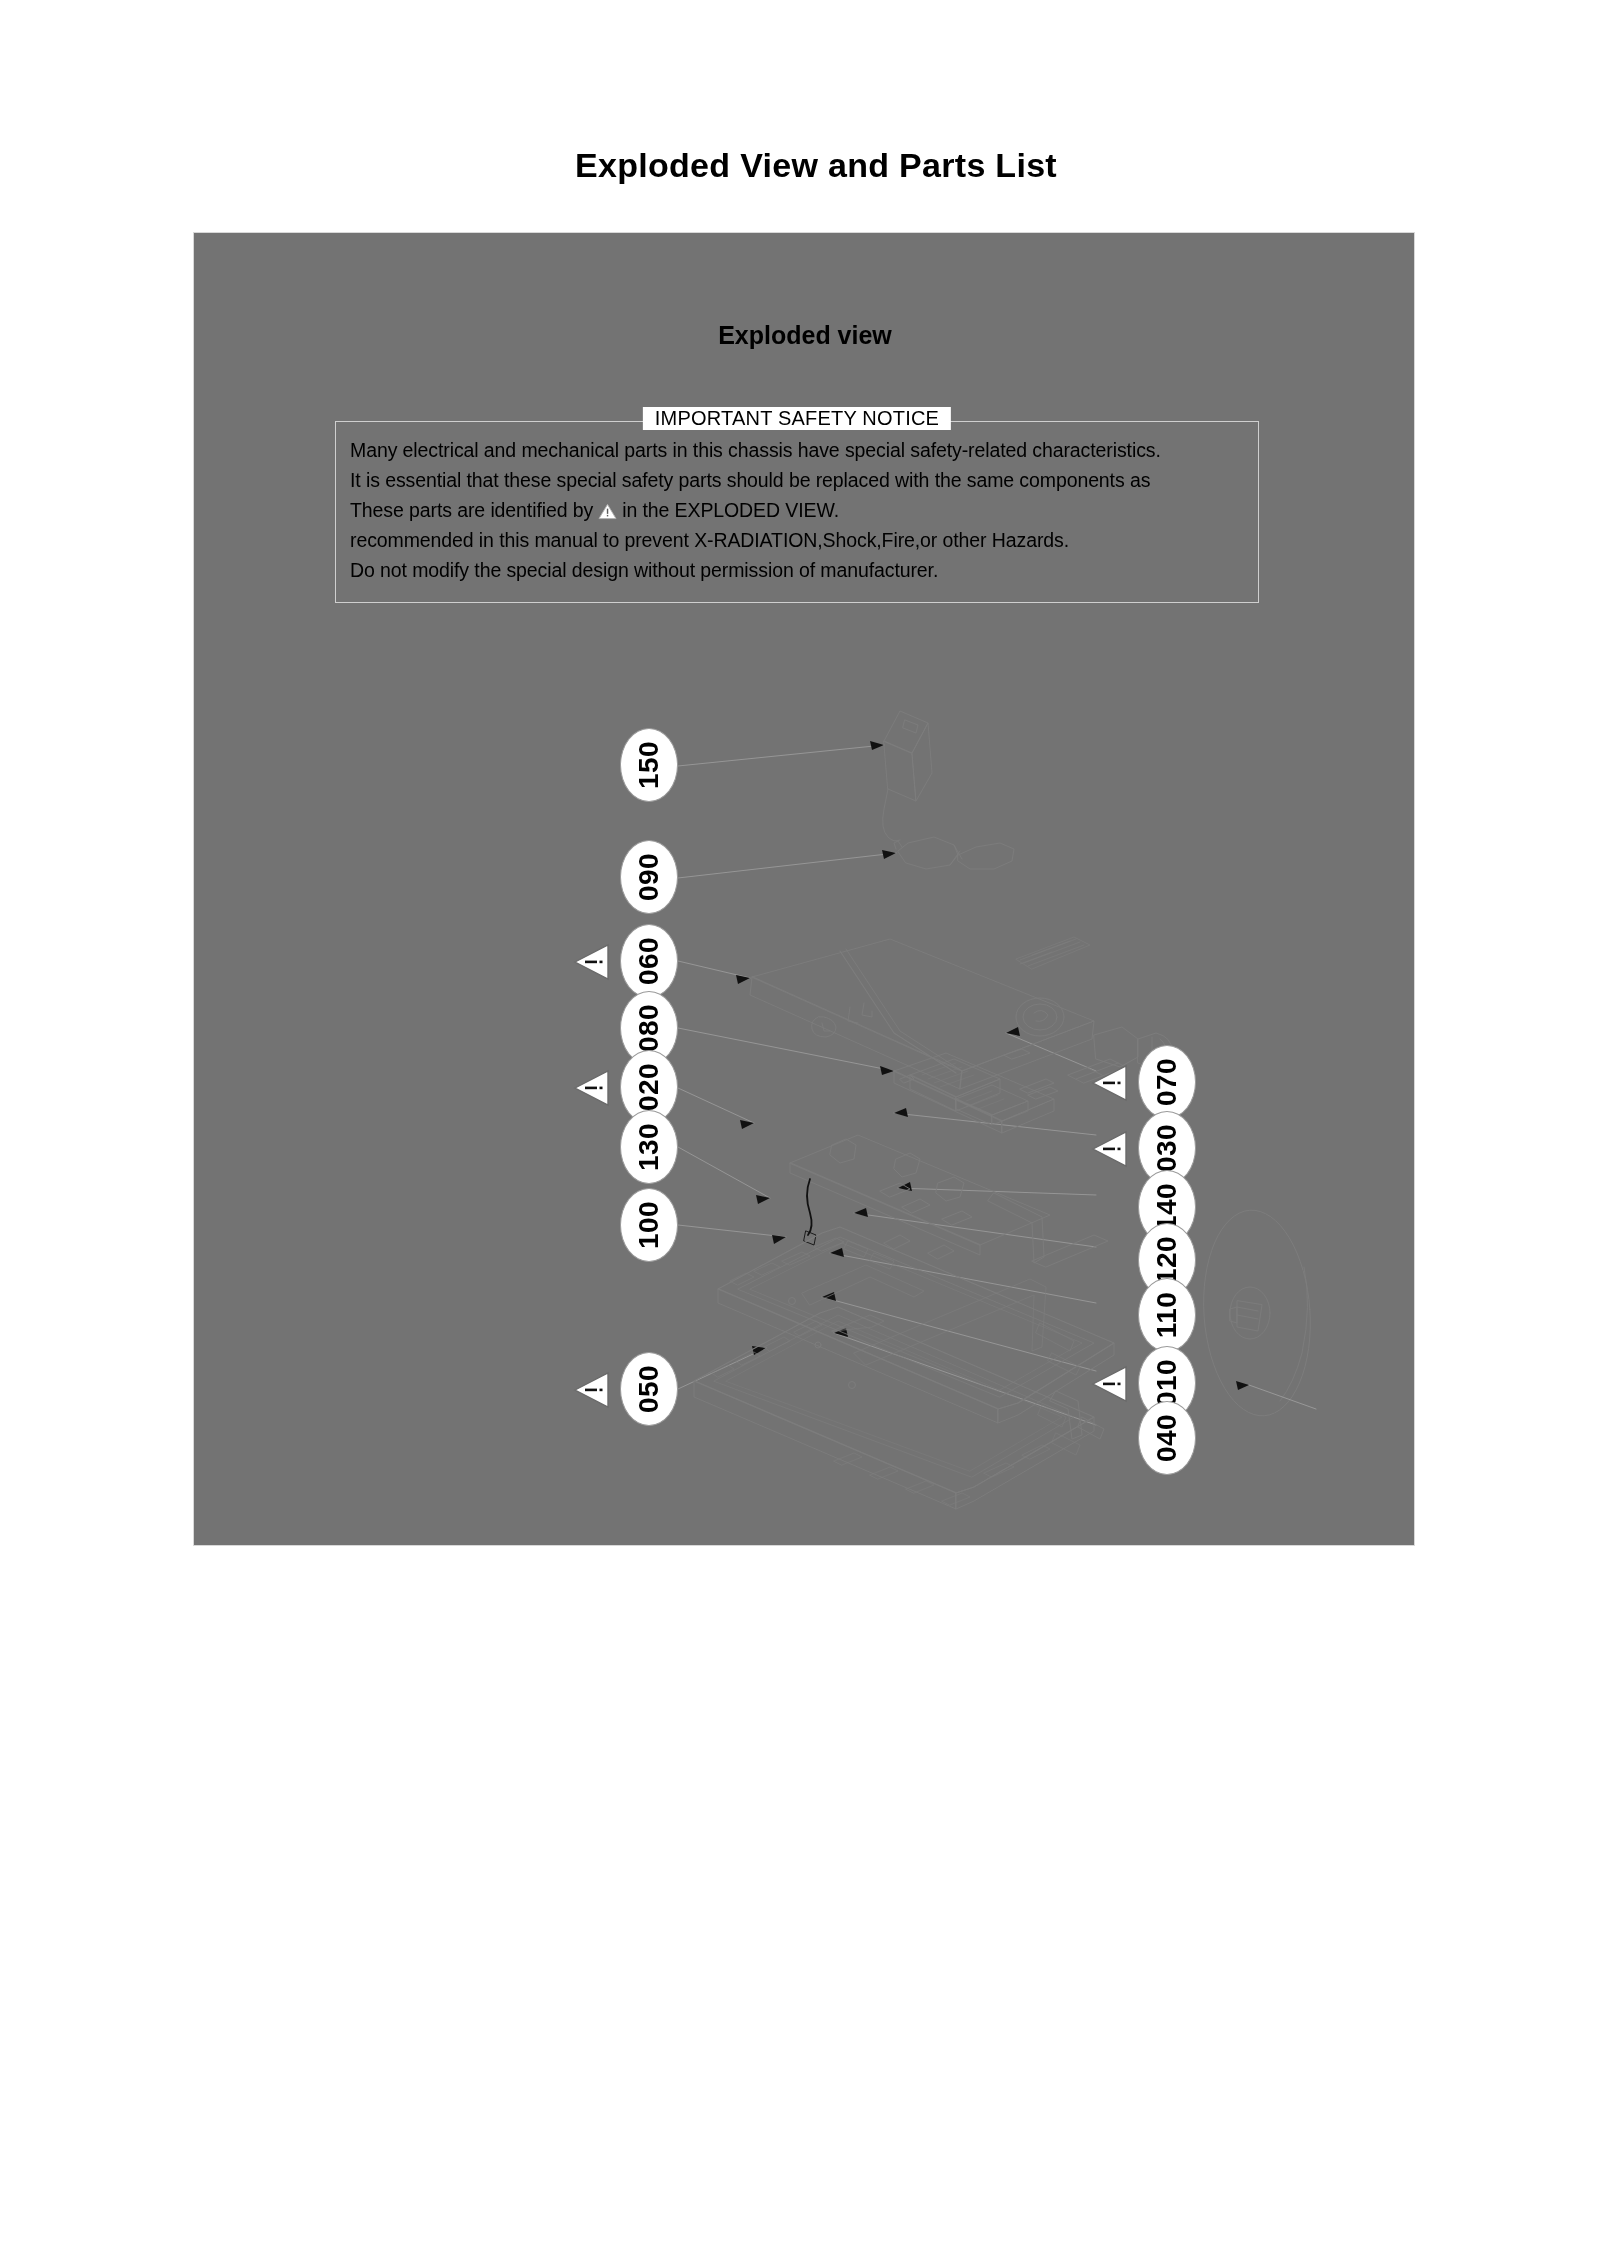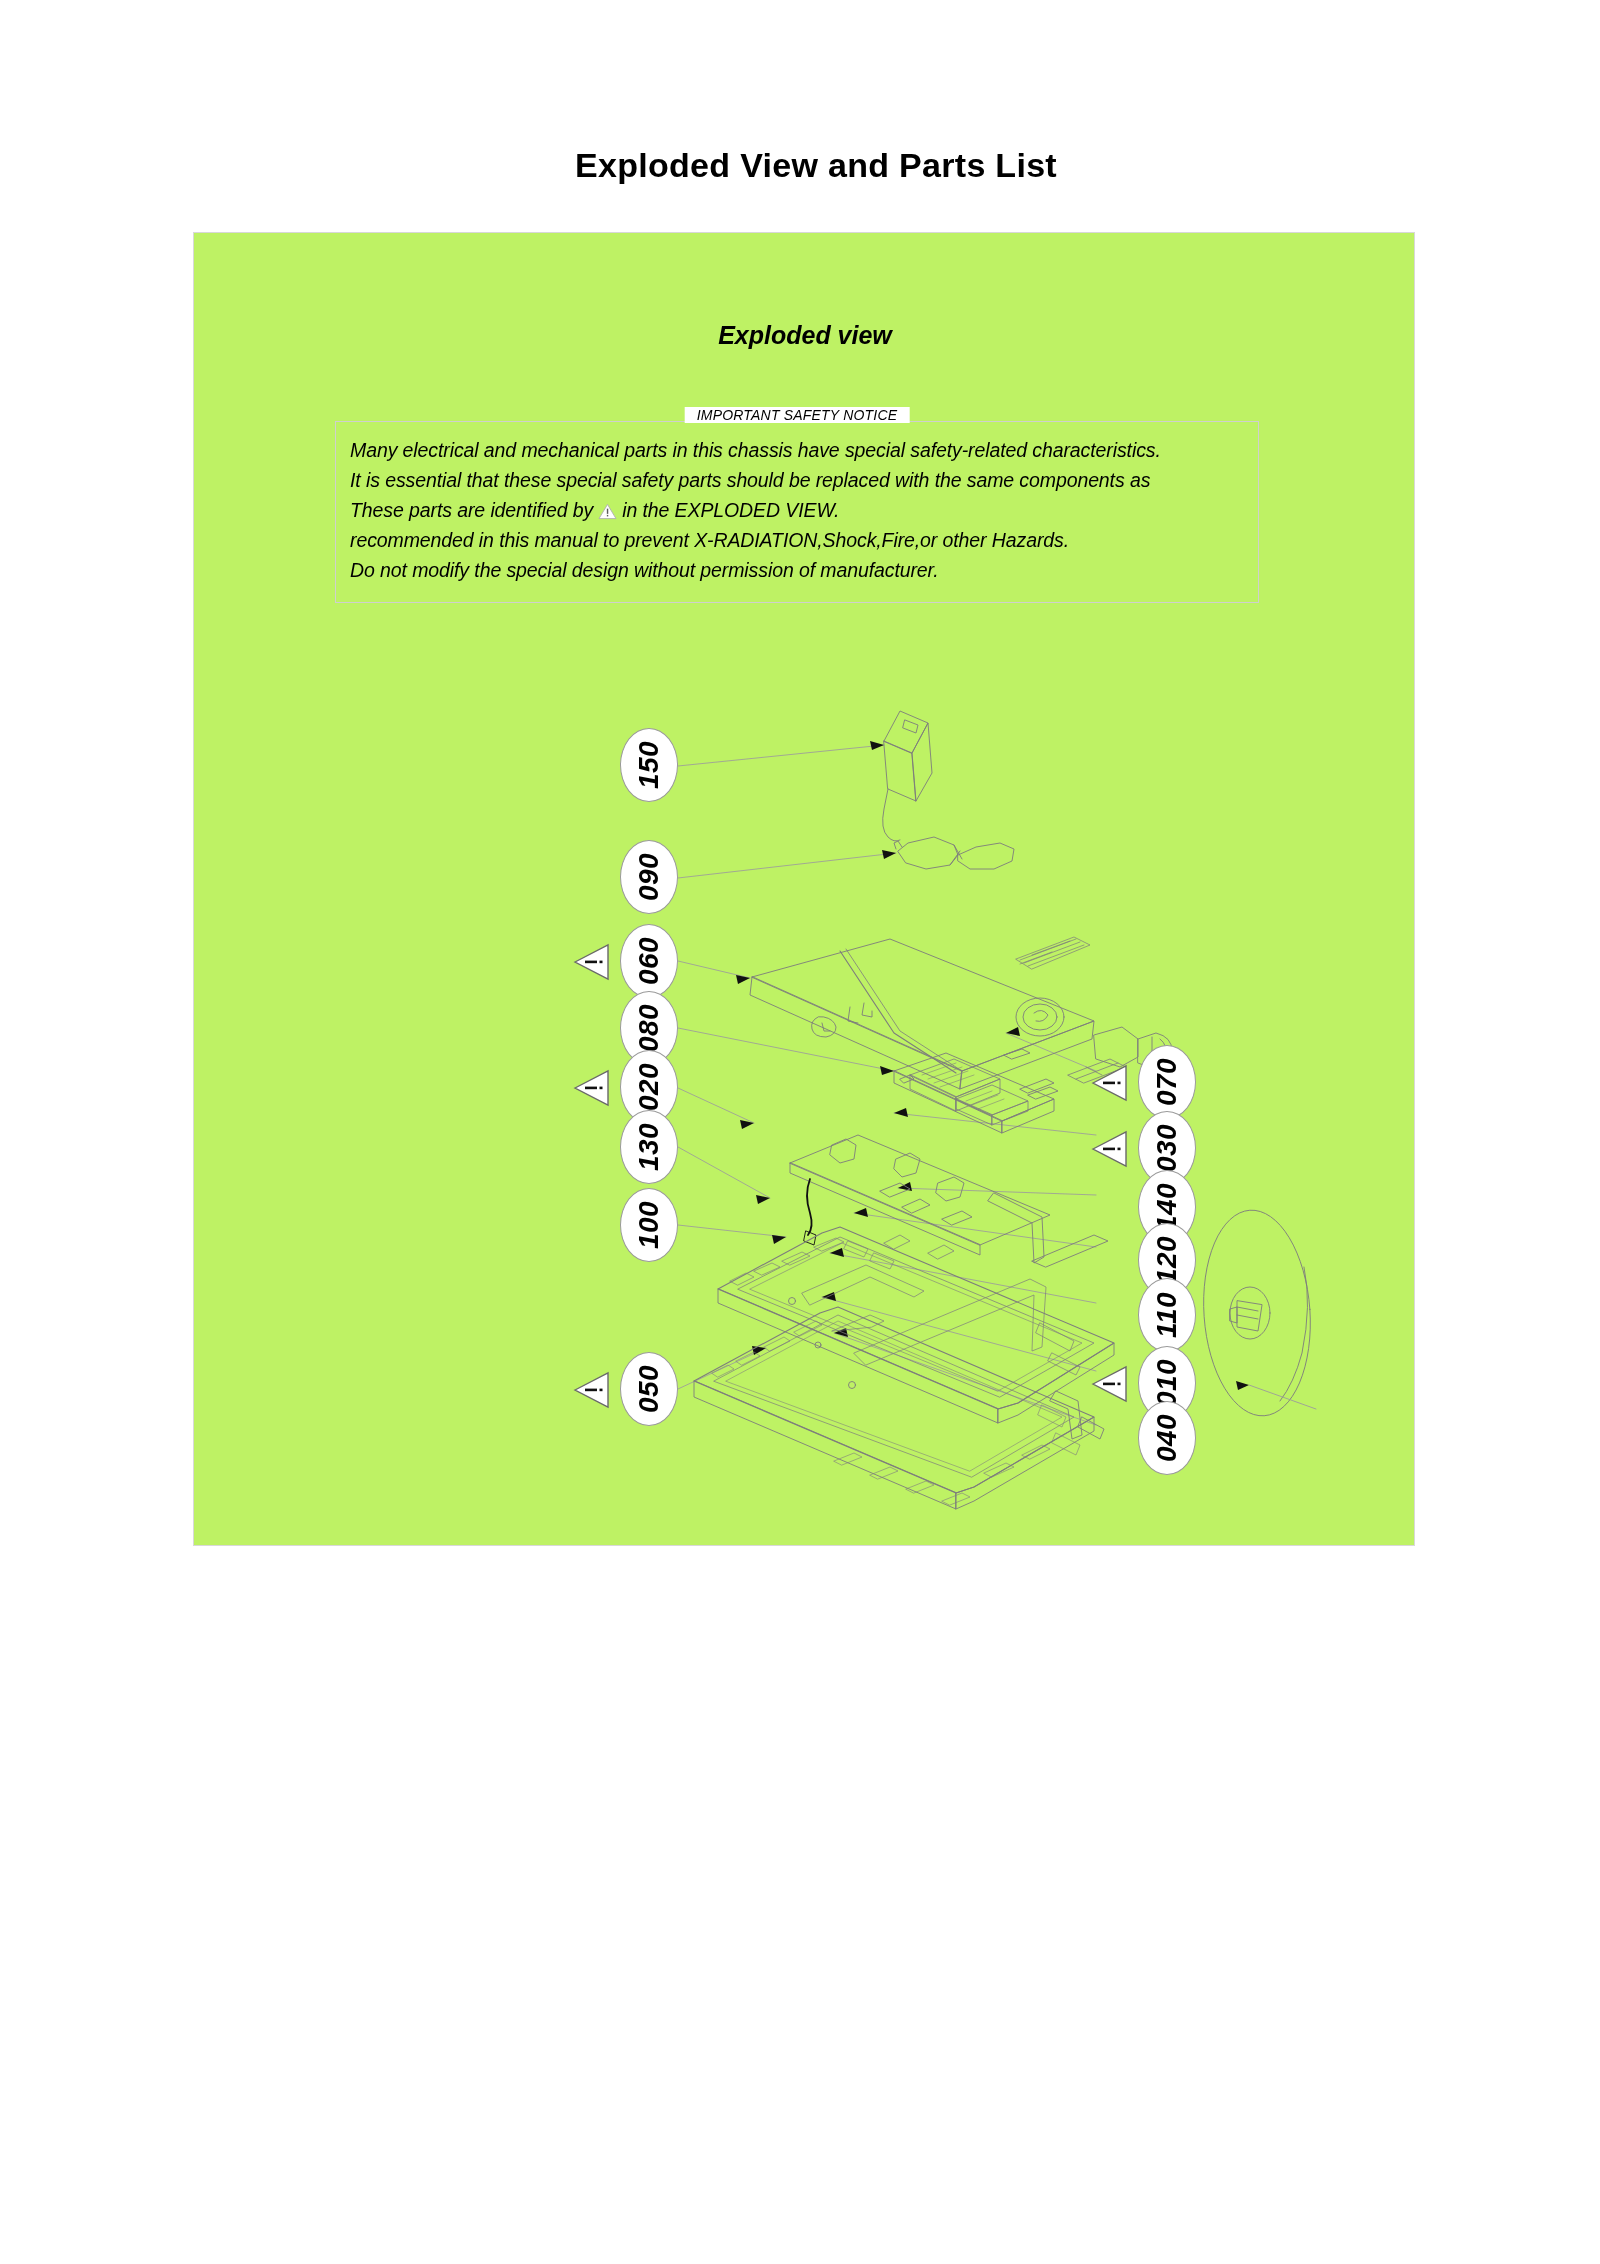--- a/index.html
+++ b/index.html
@@ -40,22 +40,21 @@
 
   
   #content-frame {
     position: absolute;
     left: 193px;
     top: 232px;
     width: 1222px;
     height: 1314px;
     border: 1.5px solid #d8d8d8;
     box-sizing: border-box;
-    background: #bef264;
-    font-style: italic;
+    background: #737373;
   }
 
   #section-title {
     position: absolute;
     left: 0;
     top: 88px;
     width: 1222px;
     text-align: center;
     font-size: 25px;
     font-weight: bold;
@@ -71,21 +70,21 @@
     border: 1.2px solid #cfcfcf;
     box-sizing: border-box;
   }
   #safety-legend {
     position: absolute;
     left: 50%;
     top: -15px;
     transform: translateX(-50%);
     background: #ffffff;
     padding: 0 12px;
-    font-size: 14px;
+    font-size: 20px;
     white-space: nowrap;
     letter-spacing: 0.2px;
   }
   #safety-body {
     position: absolute;
     left: 14px;
     top: 13px;
     right: 10px;
     font-size: 19.5px;
     line-height: 30px;

